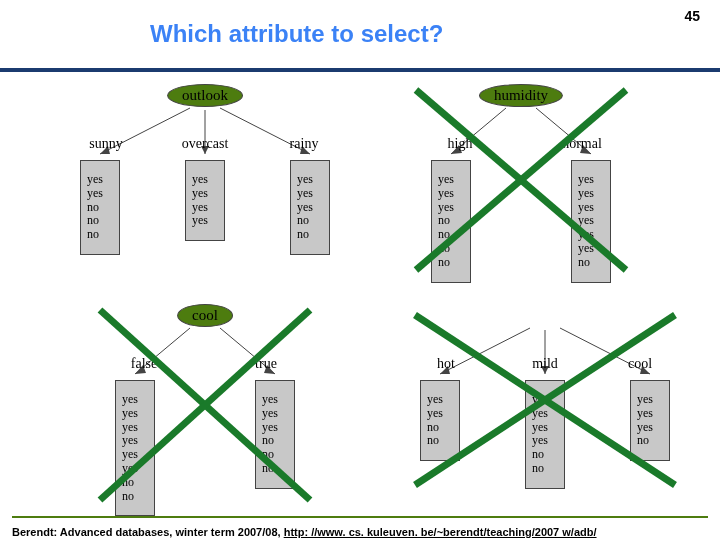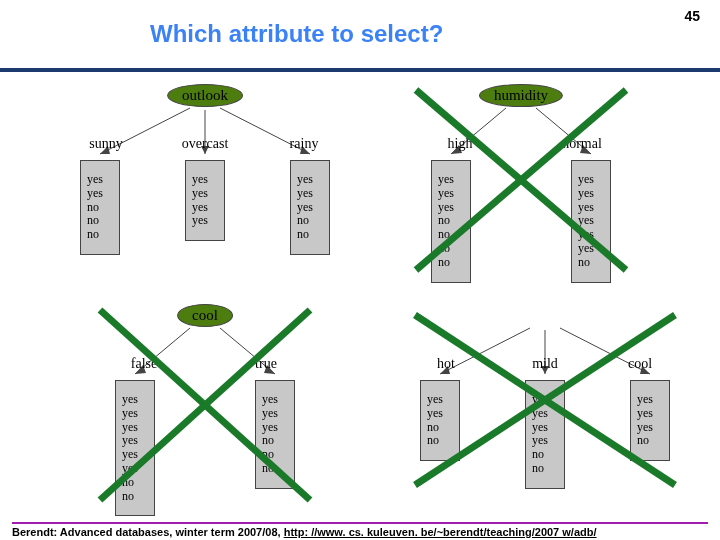--- a/index.html
+++ b/index.html
@@ -43,22 +43,22 @@
   }
   .footer {
     position: absolute;
     bottom: 2px;
     left: 12px;
     right: 12px;
     font-size: 11px;
     font-weight: bold;
     color: #000;
     white-space: nowrap;
-    border-top: 2px solid #a21caf;
-    padding-top: 2px;
+    border-top: 2px solid #4d7c0f;
+    padding-top: 8px;
     overflow: hidden;
   }
   .footer a { color: #000; text-decoration: underline; }
 
   
   .tree {
     position: absolute;
     width: 290px;
     height: 210px;
   }

